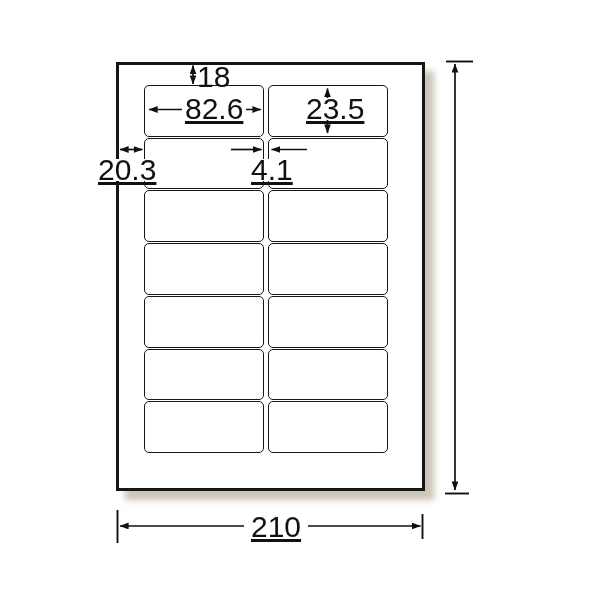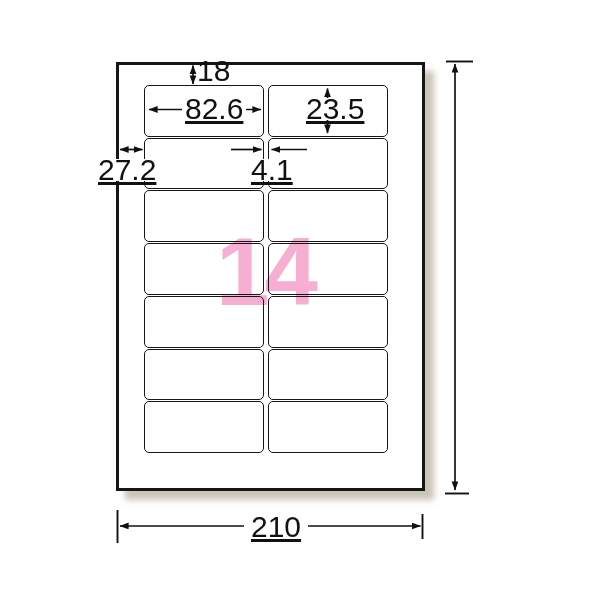--- a/index.html
+++ b/index.html
@@ -80,36 +80,35 @@
     font-size: 30px;
     line-height: 22px;
     white-space: nowrap;
     z-index: 5;
     color: #111111;
   }
   .halo {
     background: #ffffff;
     text-decoration: underline;
   }
-  .t-18   { left: 197px; top: 60px; }
+  .t-18   { left: 197px; top: 66px; }
   .t-826  { left: 182px; top: 98px;  padding: 0 3px; }
   .t-356  { left: 303px; top: 98px;  padding: 0 3px; }
   .t-203  { left: 96px;  top: 159px; padding: 0 2px; }
   .t-25   { left: 247px; top: 159px; padding: 0 4px; }
   .t-297  { left: 431px; top: 261px; padding: 5px 2px; }
   .t-210  { left: 244px; top: 516px; padding: 0 7px; }
 </style>
 </head>
 <body>
 
 <div id="canvas">
 
   <div class="sheet"></div>
 
-  <div class="count-num">14</div>
 
   <div class="label-grid">
       <div class="label-cell"></div>
       <div class="label-cell"></div>
       <div class="label-cell"></div>
       <div class="label-cell"></div>
       <div class="label-cell"></div>
       <div class="label-cell"></div>
       <div class="label-cell"></div>
       <div class="label-cell"></div>
@@ -147,20 +146,20 @@
     <line x1="120" y1="526" x2="420.5" y2="526" marker-start="url(#ah)" marker-end="url(#ah)"></line>
     <line class="tick" x1="422.5" y1="514" x2="422.5" y2="539"></line>
   </svg>
 
   <div class="dim-text t-18">18</div>
 
   <div class="dim-text halo t-826">82.6</div>
 
   <div class="dim-text halo t-356">23.5</div>
 
-  <div class="dim-text halo t-203">27.2</div>
+  <div class="dim-text halo t-203">20.3</div>
 
   <div class="dim-text halo t-25">4.1</div>
 
 
   <div class="dim-text halo t-210">210</div>
 
 </div>
 
 </body></html>

